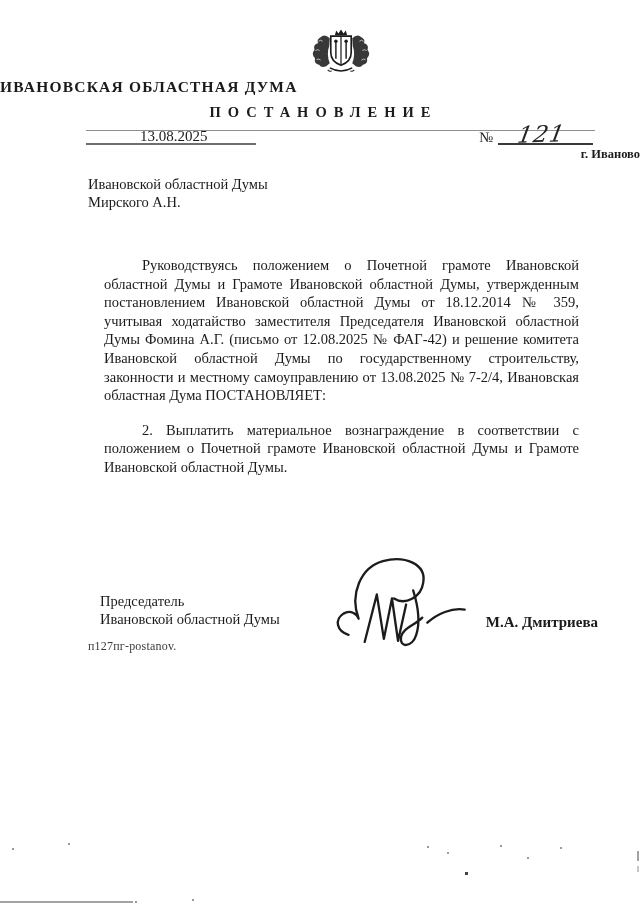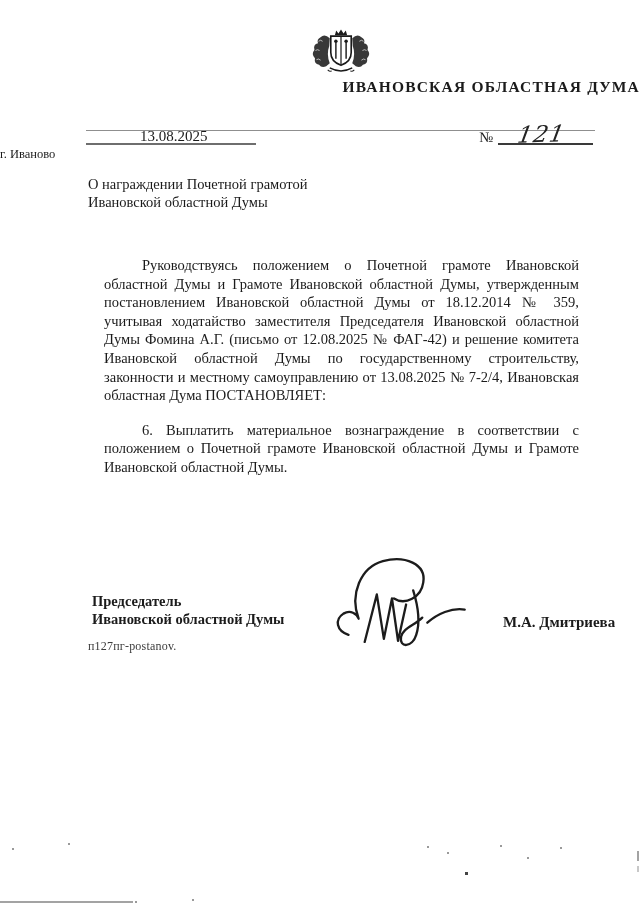--- a/index.html
+++ b/index.html
@@ -7,46 +7,46 @@
     position:relative;
     width:640px;height:905px;
     background:#ffffff;
     overflow:hidden;
     font-family:"Liberation Serif", serif;
     color:#1b1b1b;
   }
   .abs{position:absolute;}
   .emblem{left:309px;top:28px;width:64px;height:47px;}
   .org-name{
-    left:0;top:78px;width:640px;text-align:right;
+    left:0;top:78px;width:640px;text-align:left;
     font-weight:bold;font-size:15.5px;letter-spacing:1.2px;
   }
   .doc-type{
     left:0;top:104px;width:640px;text-align:center;
     font-weight:bold;font-size:14.5px;letter-spacing:7px;text-indent:7px;
   }
   .rule-top{left:86px;top:130px;width:509px;height:1px;background:#8f8f8f;}
   .date-field{left:140px;top:128px;font-size:15px;}
   .date-underline{left:86px;top:143px;width:170px;height:2px;background:#6e6e6e;}
   .no-sign{left:479px;top:129px;font-size:14.5px;}
   .no-value{
     left:518px;top:121px;font-size:23px;font-style:italic;
     font-family:"DejaVu Serif", serif;transform:skewX(-12deg) rotate(-2deg);
     letter-spacing:1px;color:#232323;
   }
   .no-underline{left:498px;top:143px;width:95px;height:1.5px;background:#3a3a3a;}
-  .city{left:0;top:147px;width:640px;text-align:left;font-size:12.5px;}
+  .city{left:0;top:147px;width:640px;text-align:right;font-size:12.5px;font-weight:bold;}
   .subject{left:88px;top:176px;width:300px;font-size:14.5px;line-height:17.6px;}
   .body-text{
     left:88px;top:240px;width:507px;
     font-size:14.5px;line-height:18.6px;text-align:justify;
   }
   .body-text p{margin:16px;text-indent:38px;}
-  .sig-position{left:92px;top:592px;font-size:14.5px;font-weight:bold;line-height:18px;}
-  .sig-name{left:503px;top:614px;width:120px;font-size:15px;font-weight:bold;}
+  .sig-position{left:100px;top:592px;font-size:14.5px;font-weight:normal;line-height:18px;}
+  .sig-name{left:478px;top:614px;width:120px;font-size:15px;font-weight:bold;text-align:right;}
   .signature{left:320px;top:554px;width:152px;height:96px;}
   .footnote{left:88px;top:639px;font-size:12px;color:#3c3c3c;letter-spacing:0.2px;}
   .artifact{background:#a3a3a3;}
   .speck{position:absolute;background:#9a9a9a;width:2px;height:2px;}
 </style>
 </head>
 <body>
 
 <div class="page">
 
@@ -69,37 +69,38 @@
 
       <circle cx="36" cy="13" r="1.7" fill="#1a1a1a"></circle>
       <line x1="36" y1="14" x2="36" y2="30" stroke="#1a1a1a" stroke-width="1.4"></line>
 
       <path d="M20,39 q11,6 22,0" stroke="#1a1a1a" stroke-width="1.4" fill="none"></path>
       <path d="M18,41 q2,2 4,1 M44,41 q-2,2 -4,1" stroke="#1a1a1a" stroke-width="1" fill="none"></path>
     </svg>
   </div>
 
   <div class="abs org-name">ИВАНОВСКАЯ ОБЛАСТНАЯ ДУМА</div>
+  <div class="abs doc-type">ПОСТАНОВЛЕНИЕ</div>
 
   <div class="abs rule-top"></div>
   <div class="abs date-field">13.08.2025</div>
   <div class="abs date-underline"></div>
   <div class="abs no-sign">№</div>
   <div class="abs no-value">121</div>
   <div class="abs no-underline"></div>
   <div class="abs city">г. Иваново</div>
 
   <div class="abs subject">
-    <div>О награждении Почетной грамотой</div>
     <div>Ивановской областной Думы</div>
+    <div>Мирского А.Н.</div>
   </div>
 
   <div class="abs body-text">
     <p>Руководствуясь положением о Почетной грамоте Ивановской областной Думы и Грамоте Ивановской областной Думы, утвержденным постановлением Ивановской областной Думы от 18.12.2014 № 359, учитывая ходатайство заместителя Председателя Ивановской областной Думы Фомина А.Г. (письмо от 12.08.2025 № ФАГ-42) и решение комитета Ивановской областной Думы по государственному строительству, законности и местному самоуправлению от 13.08.2025 № 7-2/4, Ивановская областная Дума ПОСТАНОВЛЯЕТ:</p>
-    <p>6. Выплатить материальное вознаграждение в соответствии с положением о Почетной грамоте Ивановской областной Думы и Грамоте Ивановской областной Думы.</p>
+    <p>2. Выплатить материальное вознаграждение в соответствии с положением о Почетной грамоте Ивановской областной Думы и Грамоте Ивановской областной Думы.</p>
   </div>
 
   <div class="abs sig-position">
     <div>Председатель</div>
     <div>Ивановской областной Думы</div>
   </div>
 
   <div class="abs signature">
     <svg viewBox="0 0 150 95" width="152" height="96" xmlns="http://www.w3.org/2000/svg">
       <g stroke="#1c1c1c" stroke-width="2.3" fill="none" stroke-linecap="round" stroke-linejoin="round">

